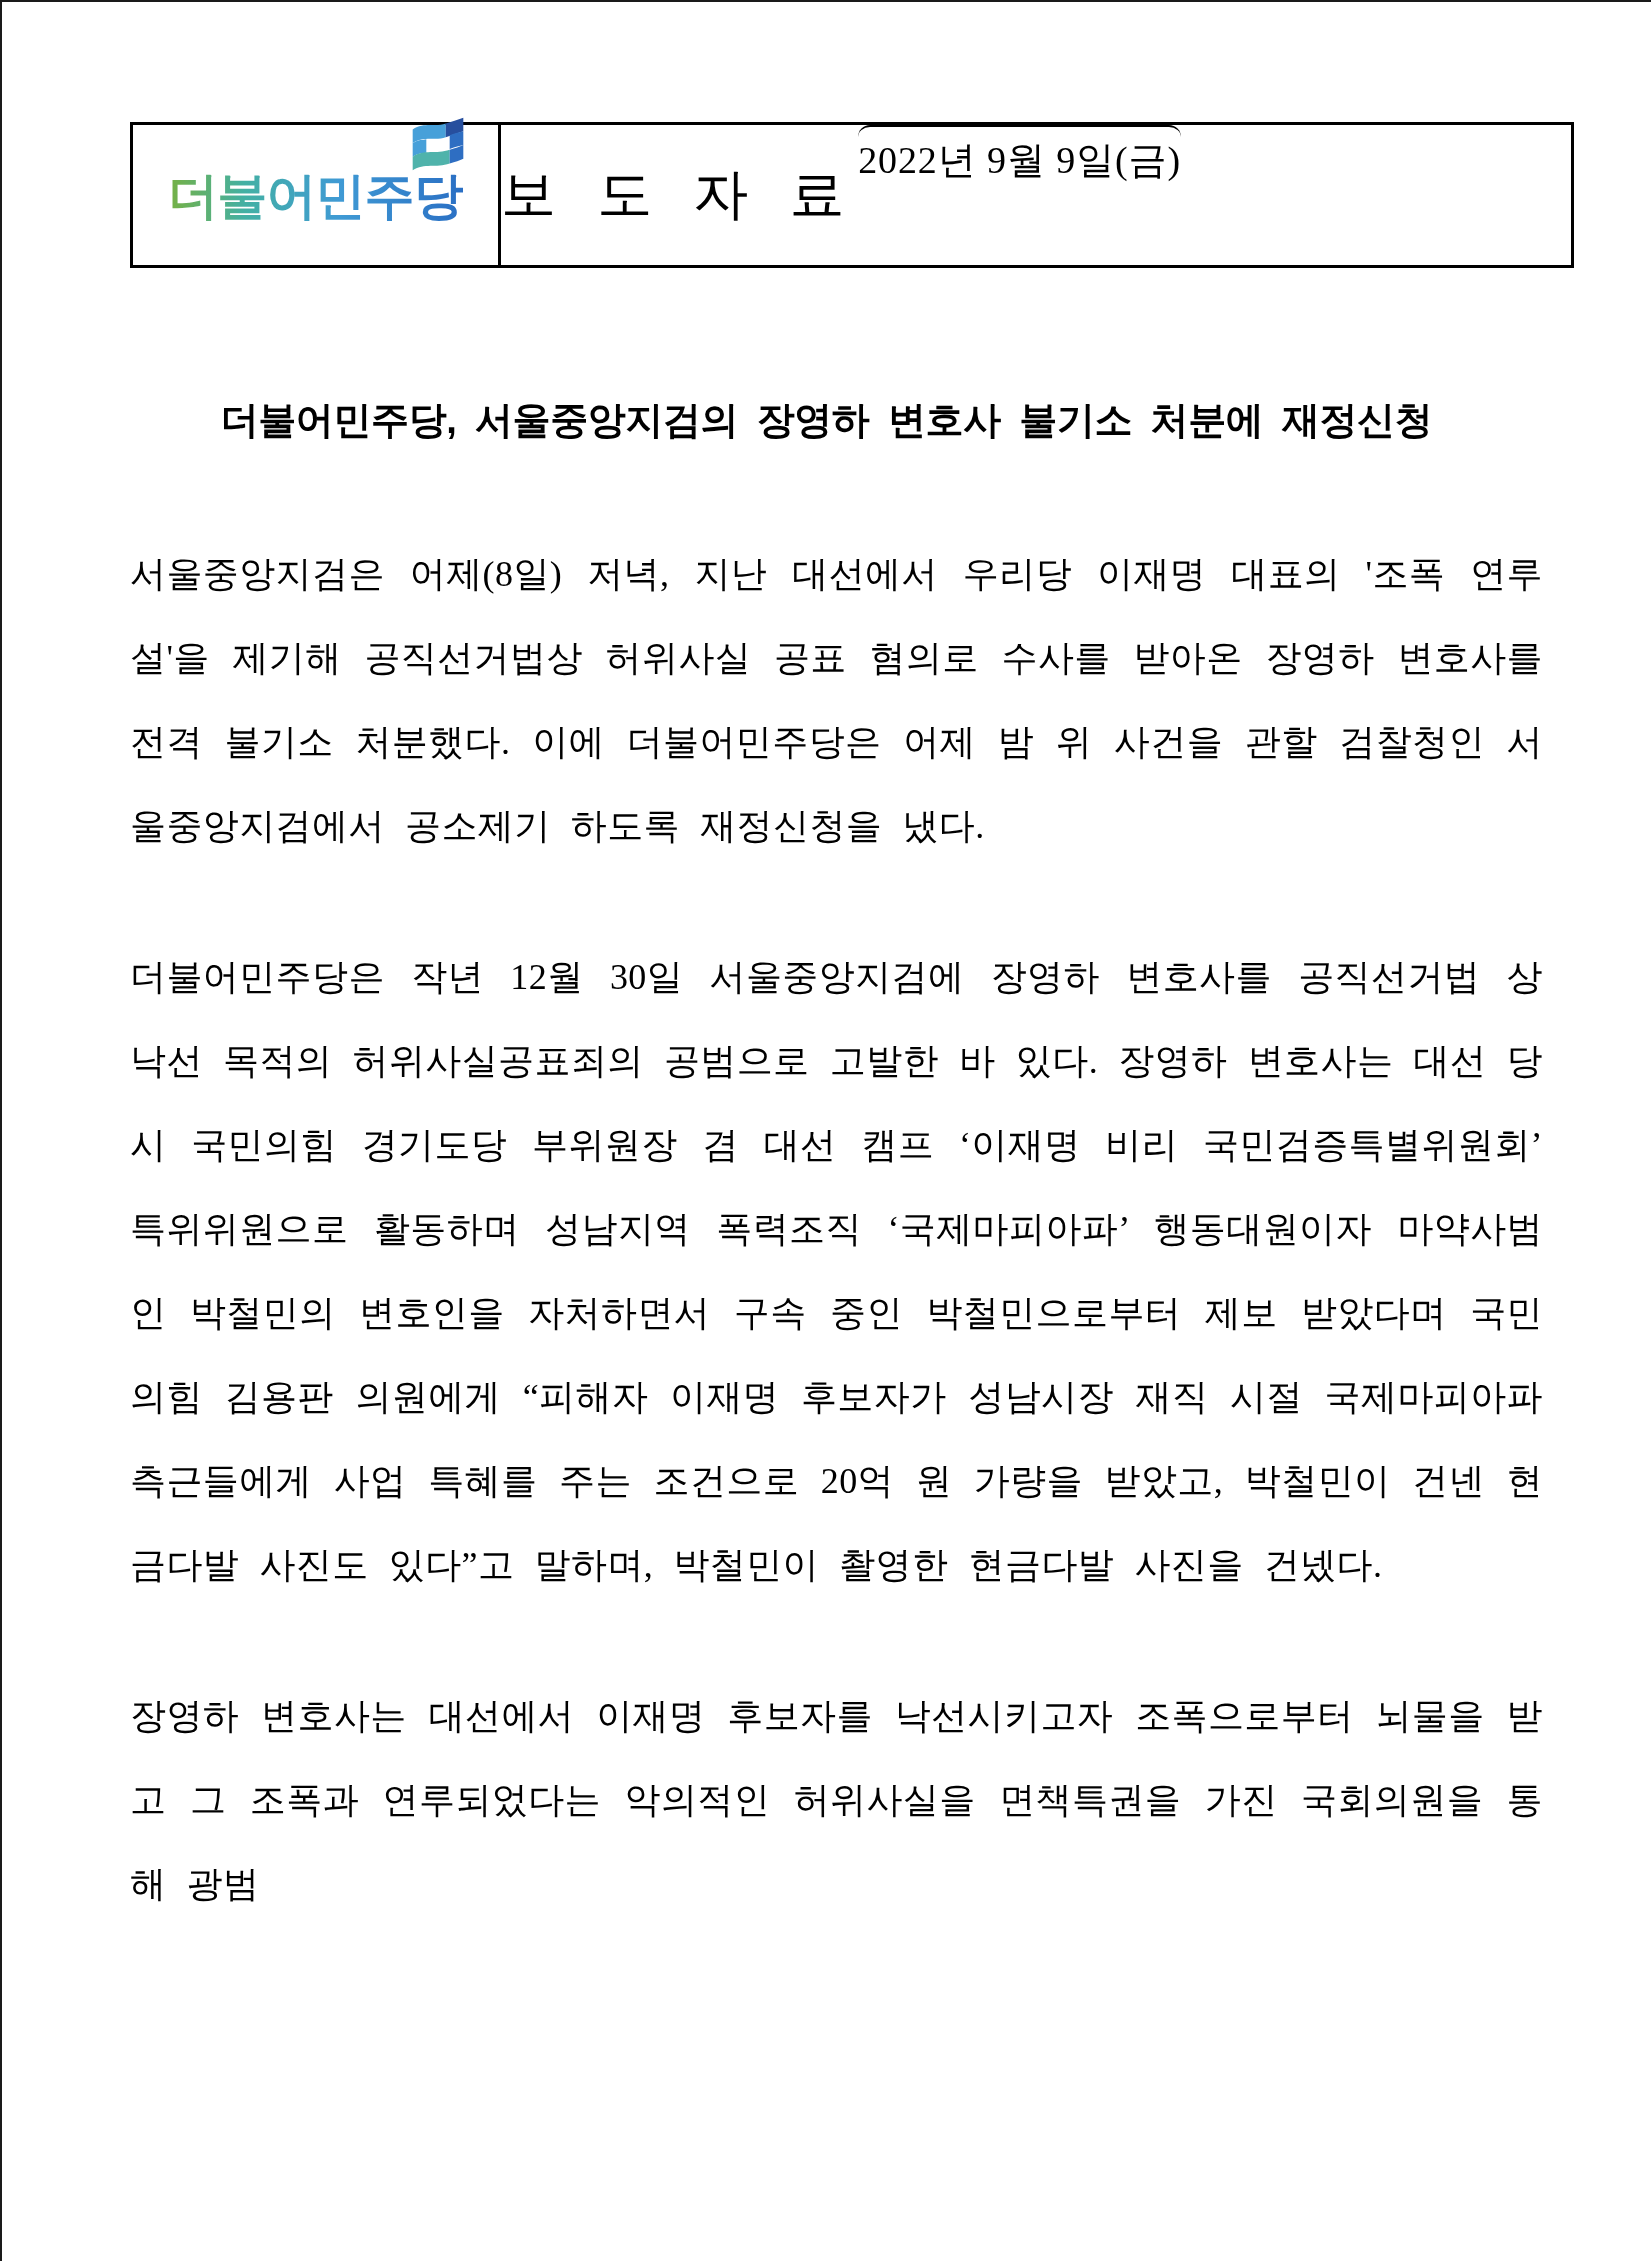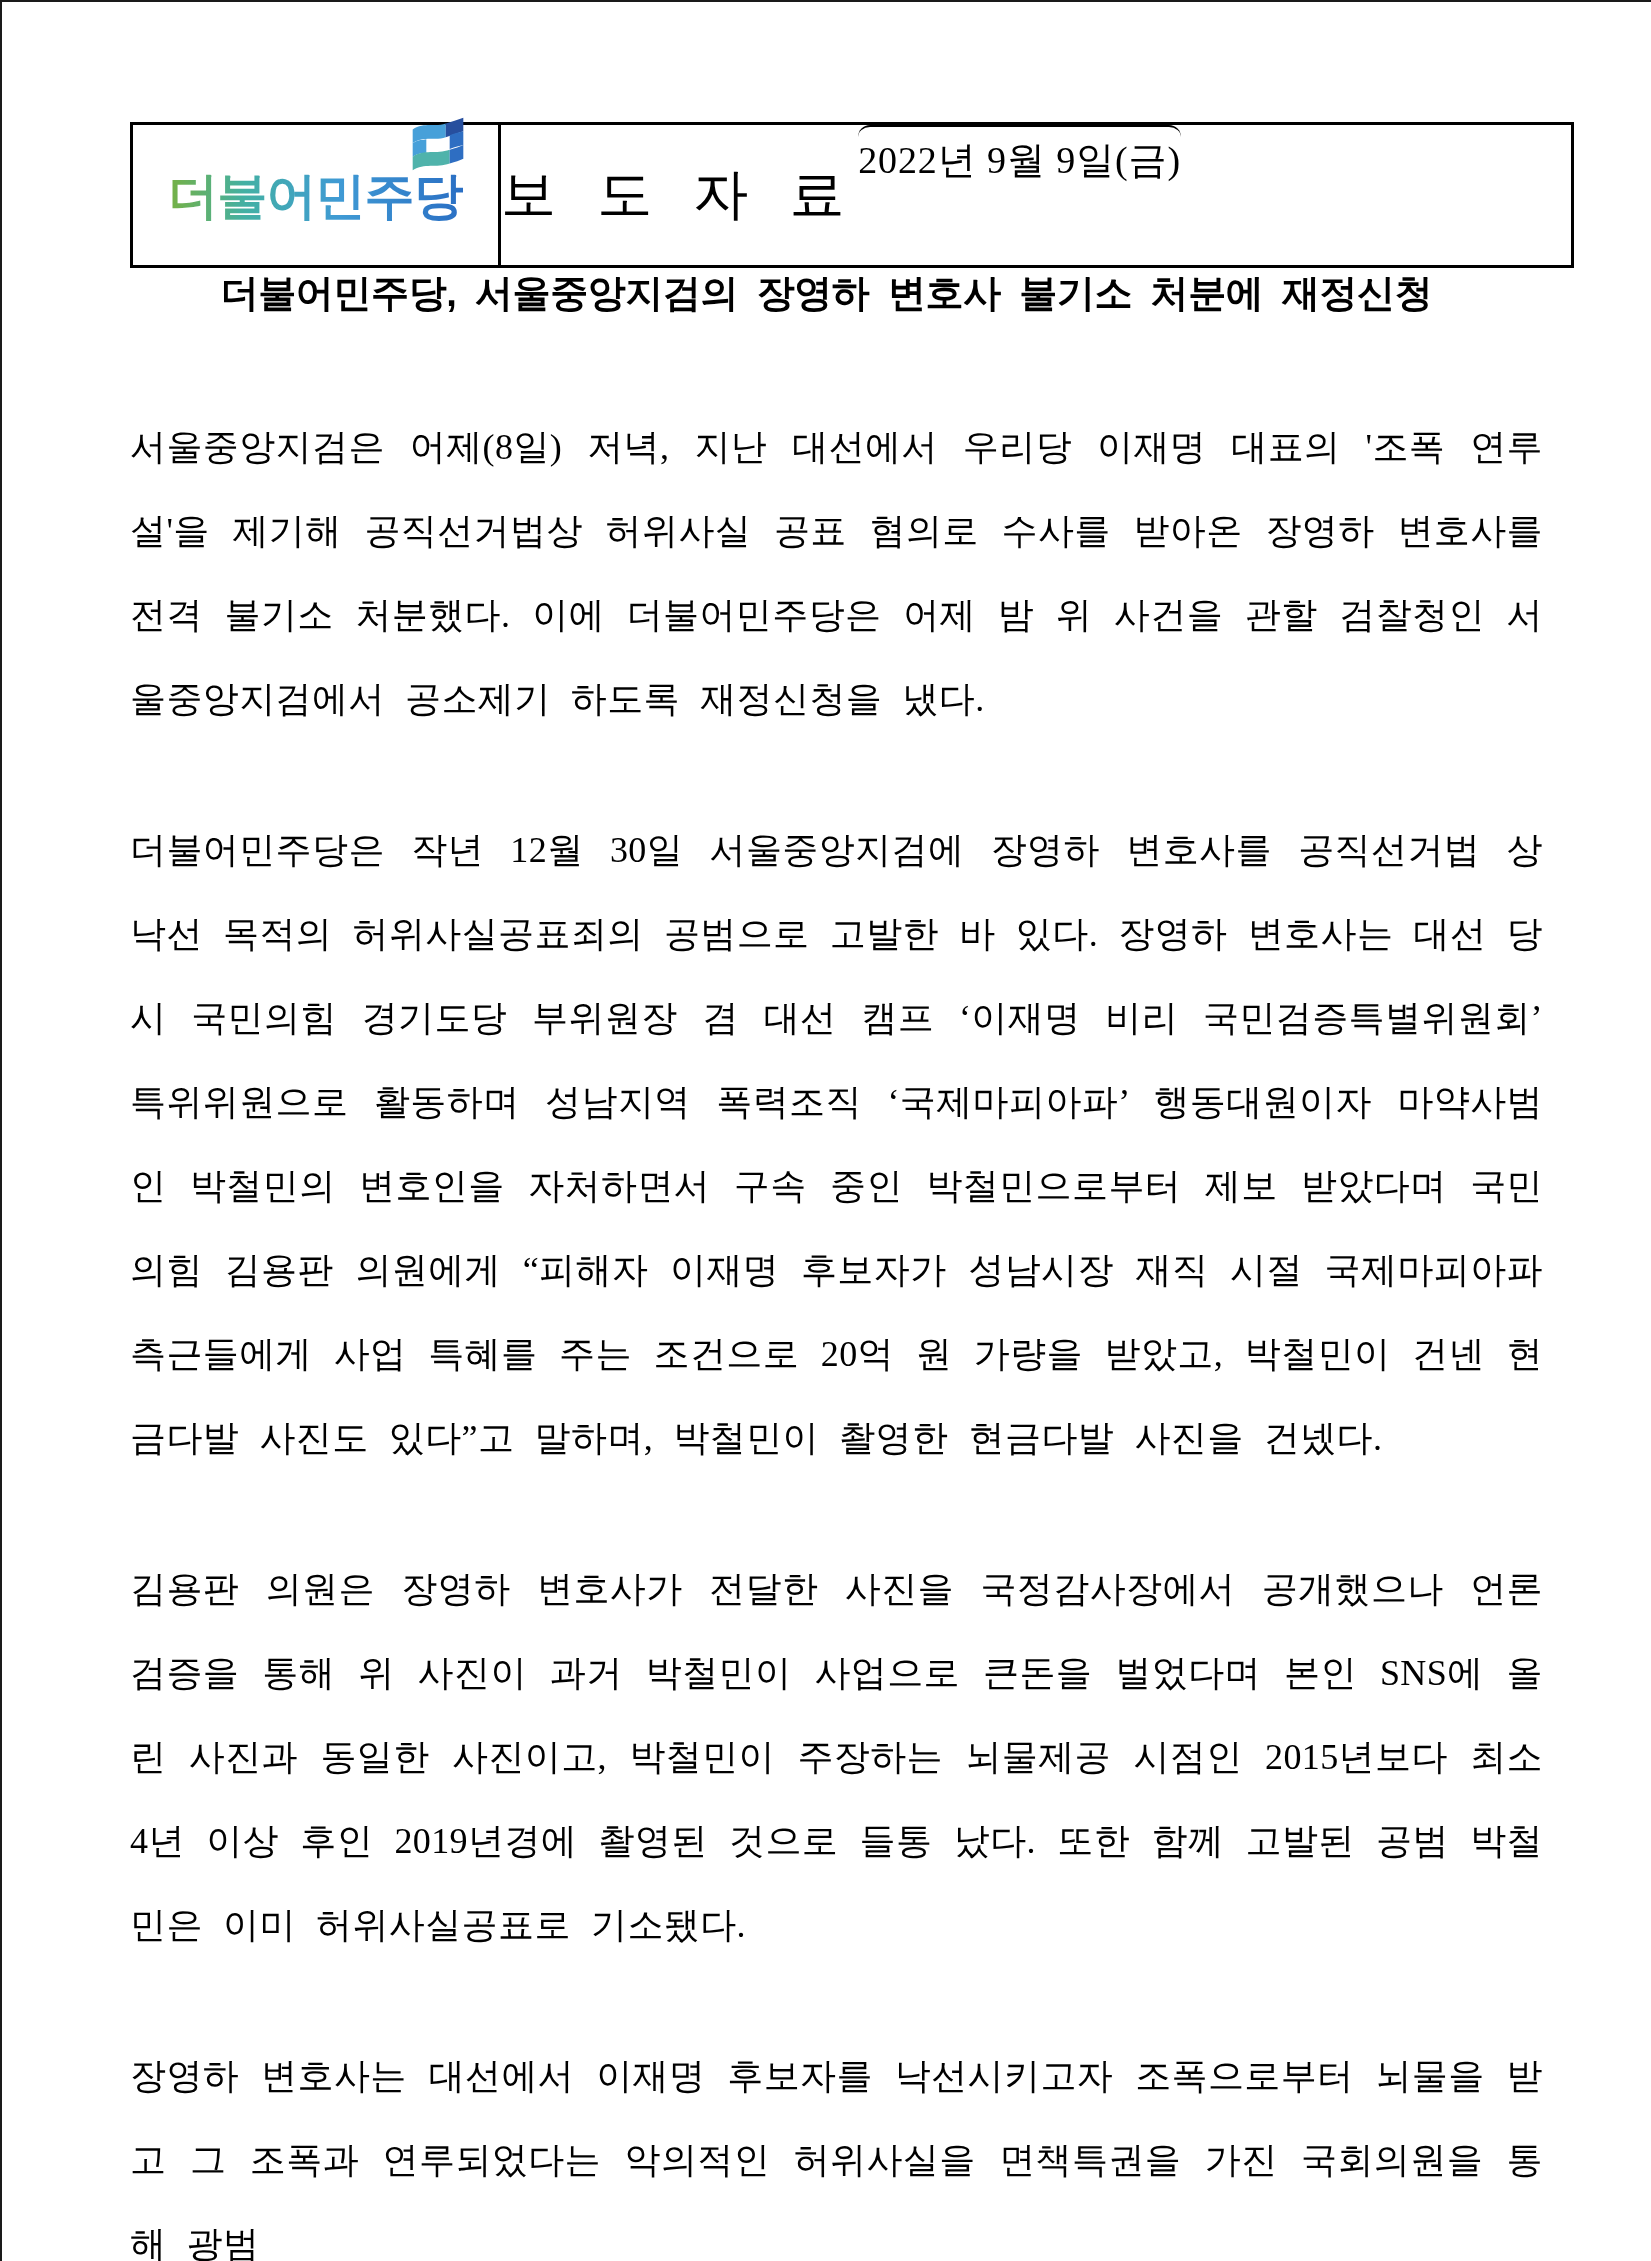--- a/index.html
+++ b/index.html
@@ -76,20 +76,21 @@
   }
   .pr-date {
     font-size: 38px;
     color: #000;
     letter-spacing: 0.9px;
     white-space: nowrap;
   }
 
   
   .doc-title {
+    margin-top: 127px;
     text-align: center;
     font-family: "Liberation Sans", "DejaVu Sans", sans-serif;
     font-weight: 700;
     font-size: 38px;
     color: #000;
     word-spacing: 0.22em;
     letter-spacing: -0.4px;
   }
   .doc-body {
     margin: 86px 0 0 128px;
@@ -136,18 +137,17 @@
         <span class="pr-date">2022년 9월 9일(금)</span>
       </div>
     </div>
   </div>
 
   <h1 class="doc-title">더불어민주당, 서울중앙지검의 장영하 변호사 불기소 처분에 재정신청</h1>
 
   <div class="doc-body">
     <p>서울중앙지검은 어제(8일) 저녁, 지난 대선에서 우리당 이재명 대표의 '조폭 연루설'을 제기해 공직선거법상 허위사실 공표 혐의로 수사를 받아온 장영하 변호사를 전격 불기소 처분했다. 이에 더불어민주당은 어제 밤 위 사건을 관할 검찰청인 서울중앙지검에서 공소제기 하도록 재정신청을 냈다.</p>
     <p>더불어민주당은 작년 12월 30일 서울중앙지검에 장영하 변호사를 공직선거법 상 낙선 목적의 허위사실공표죄의 공범으로 고발한 바 있다. 장영하 변호사는 대선 당시 국민의힘 경기도당 부위원장 겸 대선 캠프 ‘이재명 비리 국민검증특별위원회’ 특위위원으로 활동하며 성남지역 폭력조직 ‘국제마피아파’ 행동대원이자 마약사범인 박철민의 변호인을 자처하면서 구속 중인 박철민으로부터 제보 받았다며 국민의힘 김용판 의원에게 “피해자 이재명 후보자가 성남시장 재직 시절 국제마피아파 측근들에게 사업 특혜를 주는 조건으로 20억 원 가량을 받았고, 박철민이 건넨 현금다발 사진도 있다”고 말하며, 박철민이 촬영한 현금다발 사진을 건넸다.</p>
-    <p>김용판 의원은 장영하 변호사가 전달한 사진을 국정감사장에서 공개했으나 언론 검증을 통해 위 사진이 과거 박철민이 사업으로 큰돈을 벌었다며 본인 SNS에 올린 사진과 동일한 사진이고, 박철민이 주장하는 뇌물제공 시점인 2015년보다 최소 4년 이상 후인 2019년경에 촬영된 것으로 들통 났다. 또한 함께 고발된 공범 박철민은 이미 허위사실공표로 기소됐다.</p>
     <p>장영하 변호사는 대선에서 이재명 후보자를 낙선시키고자 조폭으로부터 뇌물을 받고 그 조폭과 연루되었다는 악의적인 허위사실을 면책특권을 가진 국회의원을 통해 광범</p>
   </div>
 
 </div>
 
 
 </body></html>

